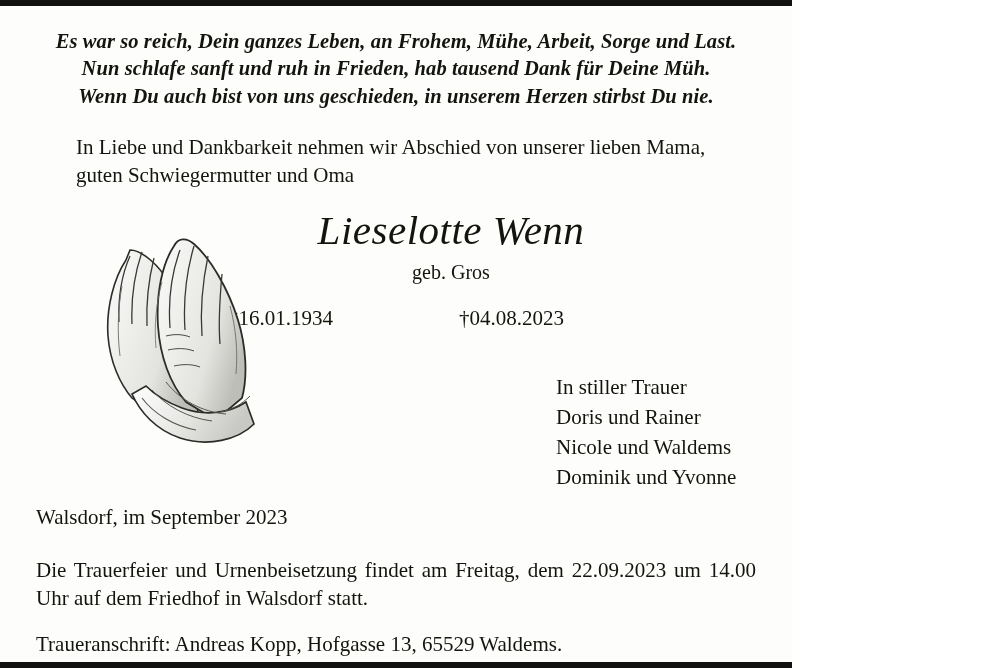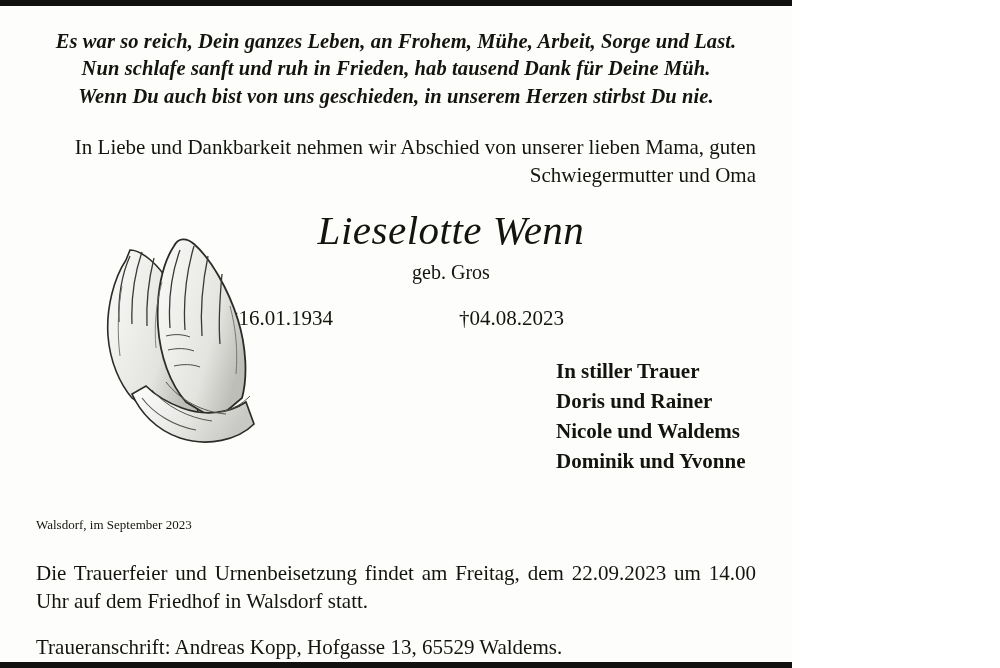--- a/index.html
+++ b/index.html
@@ -46,21 +46,22 @@
     line-height: 1.34;
     letter-spacing: 0.1px;
   }
   .verse div { white-space: nowrap; }
 
   
   .intro {
     margin-top: 24px;
     font-size: 21px;
     line-height: 1.33;
-    text-align: right;
+    text-align: left;
+    margin-left: 40px;
   }
 
   
   .name-block {
     margin-top: 18px;
     text-align: center;
     padding-left: 110px;
   }
   .deceased-name {
     font-size: 41px;
@@ -78,31 +79,30 @@
     display: flex;
     justify-content: center;
     gap: 16px;
     align-items: flex-end;
   }
   .dates .date-born { width: 215px; text-align: left; padding-left: 0px; }
   .dates .date-died { width: 215px; text-align: left; }
 
   
   .mourners {
-    margin-top: 26px;
+    margin-top: 42px;
     padding-left: 520px;
     font-size: 21px;
     line-height: 1.42;
-    font-weight: bold;
   }
 
   
   .place-date {
-    margin-top: 40px;
-    font-size: 13px;
+    margin-top: 12px;
+    font-size: 21px;
   }
   .ceremony {
     margin-top: 26px;
     font-size: 21px;
     line-height: 1.35;
     text-align: justify;
     text-align-last: left;
   }
   .address {
     margin-top: 20px;

